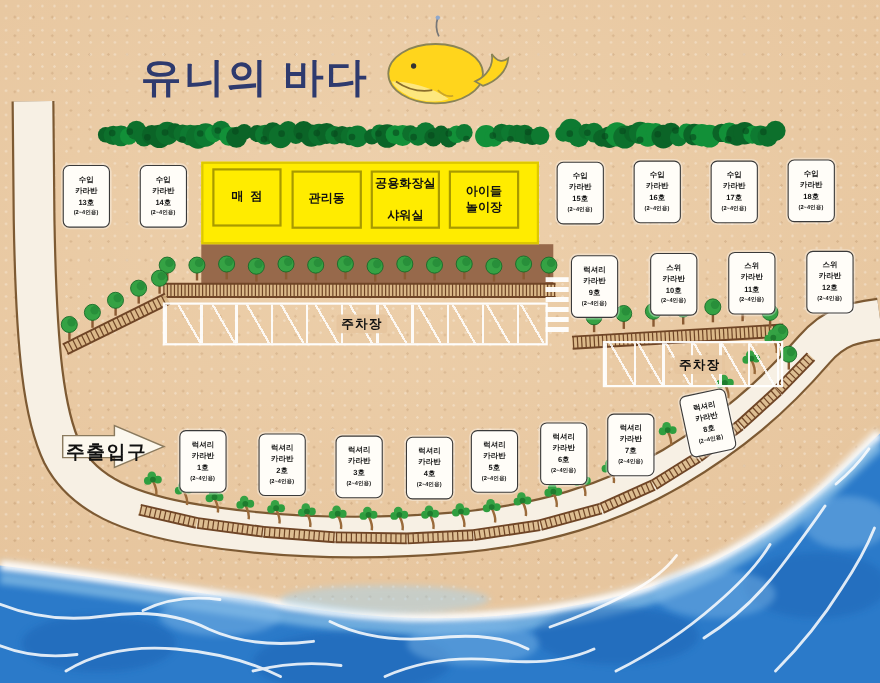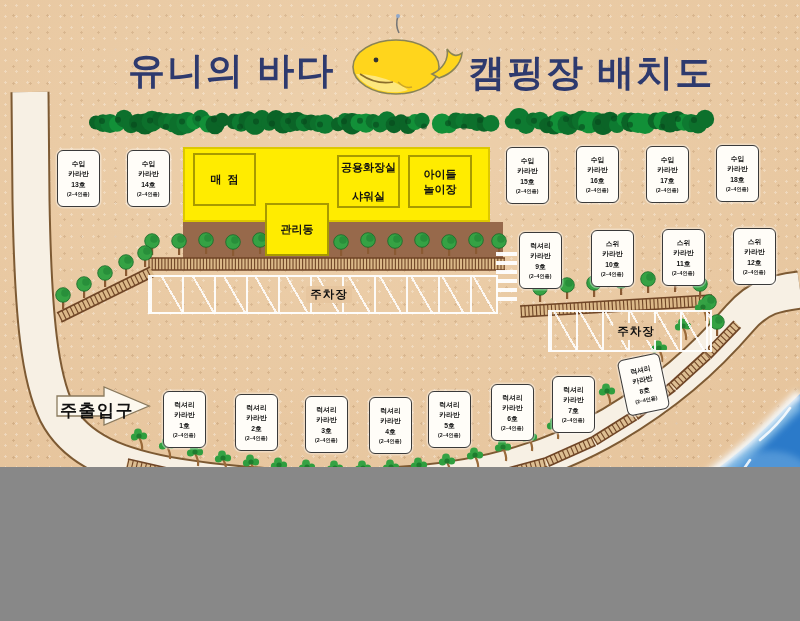--- a/index.html
+++ b/index.html
@@ -1,17 +1,17 @@
 <!DOCTYPE html>
 <html><head>
 <meta charset="utf-8">
 <style>
   html,body{margin:0;padding:0;background:#888;}
   #stage{
-    position:relative;width:800px;height:467px;overflow:hidden;
+    position:relative;width:800px;height:621px;overflow:hidden;
     font-family:"Liberation Sans","DejaVu Sans",sans-serif;
     background-color:#e6c49c;
     background-image:
       radial-gradient(1100px 700px at 45% 30%, rgba(255,238,210,.30), transparent 60%),
       radial-gradient(rgba(255,255,255,.30) 1px, transparent 1.3px),
       radial-gradient(rgba(140,90,45,.22) 1px, transparent 1.3px);
     background-size:auto,11px 11px,17px 17px;
     background-position:0 0,0 0,5px 7px;
   }
   #scene{position:absolute;left:0;top:0;}
@@ -793,38 +793,37 @@
         <circle cx="702" cy="303.5" r="3.9" fill="#35a244"></circle>
         <circle cx="703" cy="307" r="2.6" fill="#1e7c2e"></circle>
       </g>
 
     <g>
       <polygon points="57,396 104,396 104,387 149,406 104,425 104,416 57,416" fill="#fcf8ee" stroke="#8a7a5e" stroke-width="1.3"></polygon>
     </g>
   </svg>
 
   <div class="abs title" style="left:128px;top:46px;">유니의 바다</div>
-  <div class="abs title" style="left:468px;top:48px;">캠핑장 배치도</div>
 
   <svg class="abs" style="left:346px;top:12px;" width="118" height="96" viewBox="0 0 118 96">
     <path d="M52,4 q-3,9 1,17" fill="none" stroke="#777" stroke-width="1.6"></path>
     <circle cx="52" cy="4" r="2" fill="#8fa8cc"></circle>
     <ellipse cx="50" cy="55" rx="43" ry="27" fill="#ffd51c" stroke="#8a8455" stroke-width="1.6"></ellipse>
     <path d="M10,62 C20,78 45,84 62,78 C52,70 30,62 10,62 Z" fill="#fde98a" opacity=".9"></path>
     <path d="M86,62 C97,57 103,47 101,37 C106,44 111,45 116,41 C115,52 106,62 93,66 Z" fill="#ffd51c" stroke="#8a8455" stroke-width="1.6"></path>
     <path d="M14,62 q16,11 33,8" fill="none" stroke="#8a6d2a" stroke-width="1.6"></path>
     <circle cx="30" cy="48" r="2.4" fill="#333"></circle>
     <path d="M52,70 q7,7 14,5" fill="none" stroke="#caa52a" stroke-width="1.5"></path>
   </svg>
 
   <div class="abs yblock" style="left:183px;top:147px;width:307px;height:75px;">
     <div class="bld" style="left:8px;top:4px;width:63px;height:53px;">
       <span>매  점</span>
     </div>
-    <div class="bld" style="left:80px;top:6px;width:64px;height:53px;margin-top:48px;">
+    <div class="bld" style="left:80px;top:6px;width:64px;height:53px;">
       <span>관리동</span>
     </div>
     <div class="bld" style="left:152px;top:6px;width:63px;height:53px;gap:14px;">
       <span>공용화장실</span>
       <span>샤워실</span>
     </div>
     <div class="bld" style="left:223px;top:6px;width:64px;height:53px;font-family:Liberation Serif, serif;">
       <span>아이들</span>
       <span>놀이장</span>
     </div>

